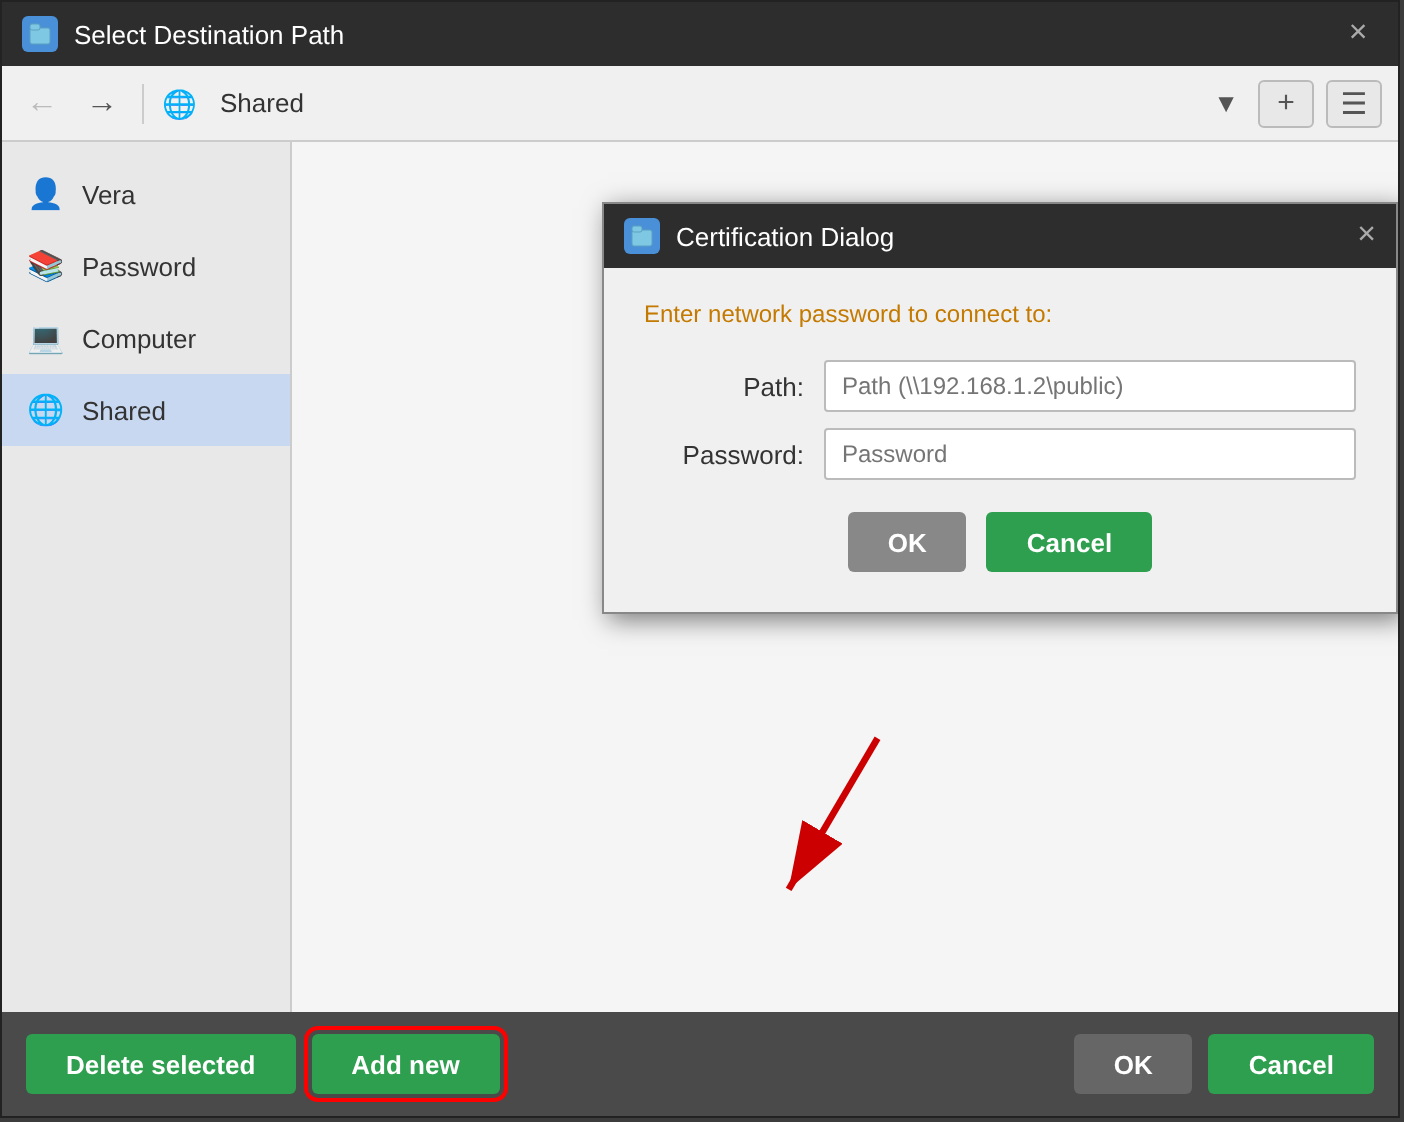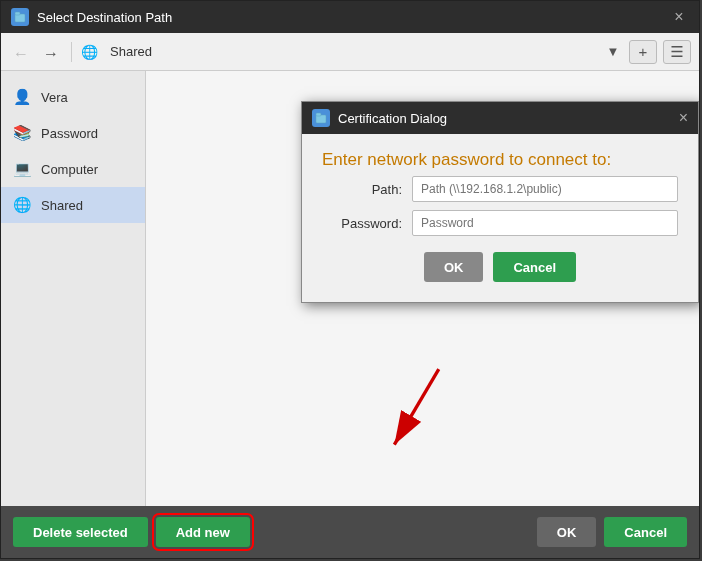--- a/index.html
+++ b/index.html
@@ -215,22 +215,22 @@
       color: #aaa;
       font-size: 16px;
       cursor: pointer;
     }
 
     .cert-body {
       padding: 16px 20px 20px 20px;
     }
     .cert-info-text {
       color: #c47a00;
-      font-size: 17px;
-      margin-bottom: 6px;
+      font-size: 12px;
+      margin-bottom: 16px;
     }
     .cert-form-row {
       display: flex;
       align-items: center;
       margin-bottom: 8px;
     }
     .cert-form-label {
       width: 90px;
       color: #333;
       font-size: 13px;

